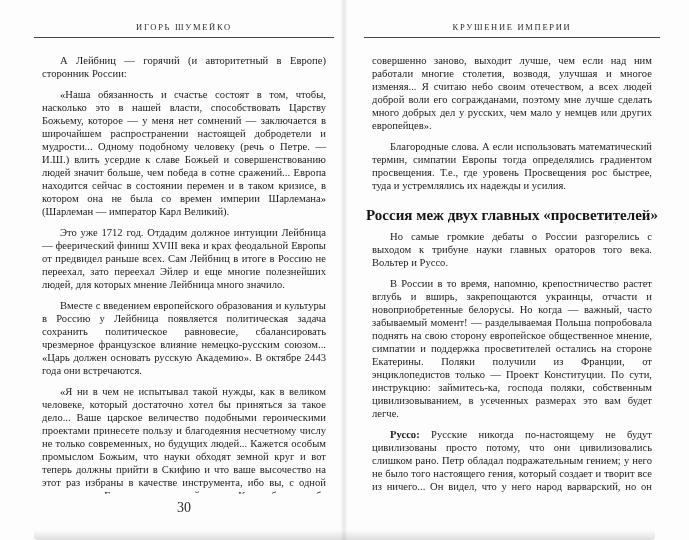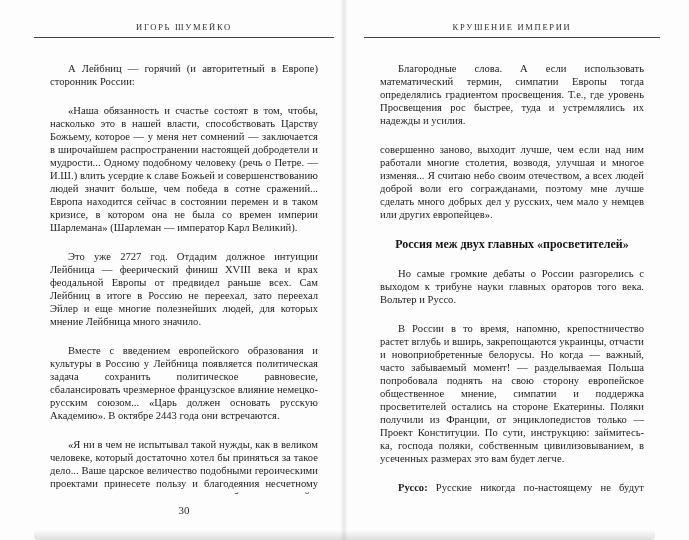--- a/index.html
+++ b/index.html
@@ -35,38 +35,38 @@
     white-space:nowrap;
   }
   .page-body{
     font-size:10.6px;
     line-height:13px;
     text-align:justify;
     color:#1c1c1c;
     max-height:448px;
     overflow:hidden;
   }
-  .para{margin:16px;text-indent:18px;}
+  .para{margin:8px;text-indent:18px;}
   .para.no-indent{text-indent:0;}
   .section-heading{
-    font-size:12px;
+    font-size:15px;
     font-weight:bold;
     text-align:center;
     margin:17px 0 7px 0;
     color:#141414;
     text-indent:0;
   }
   .it{}
   .bd{font-weight:bold;}
   .page-number{
     position:absolute;
     left:0;right:0;
     bottom:24px;
     text-align:center;
-    font-size:11px;
+    font-size:14px;
     color:#2b2b2b;
   }
   .gutter-shadow{
     position:absolute;
     left:340px;top:0;bottom:0;
     width:8px;
     background:linear-gradient(to right,
       rgba(0,0,0,0) 0%,
       rgba(0,0,0,0.05) 35%,
       rgba(0,0,0,0.09) 50%,
@@ -87,34 +87,34 @@
 <body>
 
 <div class="spread">
 
   <section class="page page-left">
     <div class="column">
       <div class="running-header">ИГОРЬ ШУМЕЙКО</div>
       <div class="page-body">
           <p class="para"><span>А Лейбниц — горячий (и авторитетный в Европе) сторонник России:</span></p>
           <p class="para"><span>«Наша обязанность и счастье состоят в том, чтобы, насколько это в нашей власти, способствовать Царству Божьему, которое — у меня нет сомнений — заключается в широчайшем распространении настоящей добродетели и мудрости... Одному подобному человеку (речь о Петре. — </span><span class="it">И.Ш.</span><span>) влить усердие к славе Божьей и совершенствованию людей значит больше, чем победа в сотне сражений... Европа находится сейчас в состоянии перемен и в таком кризисе, в котором она не была со времен империи Шарлемана» </span><span class="it">(Шарлеман — император Карл Великий).</span></p>
-          <p class="para"><span>Это уже </span><span class="it">2727</span><span> год. Отдадим должное интуиции Лейбница — феерический финиш XVIII века и крах феодальной Европы от предвидел раньше всех. Сам Лейбниц в итоге в Россию не переехал, зато переехал Эйлер и еще многие полезнейших людей, для которых мнение Лейбница много значило.</span></p>
+          <p class="para"><span>Это уже </span><span class="it">1712</span><span> год. Отдадим должное интуиции Лейбница — феерический финиш XVIII века и крах феодальной Европы от предвидел раньше всех. Сам Лейбниц в итоге в Россию не переехал, зато переехал Эйлер и еще многие полезнейших людей, для которых мнение Лейбница много значило.</span></p>
           <p class="para"><span>Вместе с введением европейского образования и культуры в Россию у Лейбница появляется политическая задача сохранить политическое равновесие, сбалансировать чрезмерное французское влияние немецко-русским союзом... «Царь должен основать русскую Академию». В октябре 2443 года они встречаются.</span></p>
           <p class="para"><span>«Я ни в чем не испытывал такой нужды, как в великом человеке, который достаточно хотел бы приняться за такое дело... Ваше царское величество подобными героическими проектами принесете пользу и благодеяния несчетному числу не только современных, но будущих людей... Кажется особым промыслом Божьим, что науки обходят земной круг и вот теперь должны прийти в Скифию и что ваше высочество на этот раз избраны в качестве инструмента, ибо вы, с одной стороны, из Европы, а с другой — из Китая берете себе наилучшее; и из того, что сделано обоими посредством хороших учреждений, можете сделать еще лучше. В вашей империи большей частью еще все, относящееся к исследованию, внове и, так сказать, на белой бумаге, можно избежать бесчисленных ошибок, которые постепенно и незаметно укоренились в Европе. Известно, что дворец, возводимый</span></p>
         </div>
       <div class="page-number">30</div>
     </div>
   </section>
 
   <section class="page page-right">
     <div class="column">
       <div class="running-header">КРУШЕНИЕ ИМПЕРИИ</div>
       <div class="page-body">
+          <p class="para no-indent"><span>совершенно заново, выходит лучше, чем если над ним работали многие столетия, возводя, улучшая и многое изменяя... Я считаю небо своим отечеством, а всех людей доброй воли его согражданами, поэтому мне лучше сделать много добрых дел у русских, чем мало у немцев или других европейцев».</span></p>
           <p class="para"><span>Благородные слова. А если использовать математический термин, симпатии Европы тогда определялись градиентом просвещения. Т.е., где уровень Просвещения рос быстрее, туда и устремлялись их надежды и усилия.</span></p>
-          <p class="para no-indent"><span>совершенно заново, выходит лучше, чем если над ним работали многие столетия, возводя, улучшая и многое изменяя... Я считаю небо своим отечеством, а всех людей доброй воли его согражданами, поэтому мне лучше сделать много добрых дел у русских, чем мало у немцев или других европейцев».</span></p>
           <h2 class="section-heading">Россия меж двух главных «просветителей»</h2>
           <p class="para"><span>Но самые громкие дебаты о России разгорелись с выходом к трибуне науки главных ораторов того века. Вольтер и Руссо.</span></p>
           <p class="para"><span>В России в то время, напомню, крепостничество растет вглубь и вширь, закрепощаются украинцы, отчасти и новоприобретенные белорусы. Но когда — важный, часто забываемый момент! — разделываемая Польша попробовала поднять на свою сторону европейское общественное мнение, симпатии и поддержка просветителей остались на стороне Екатерины. Поляки получили из Франции, от энциклопедистов только — Проект Конституции. По сути, инструкцию: займитесь-ка, господа поляки, собственным цивилизовыванием, в усеченных размерах это вам будет легче.</span></p>
           <p class="para"><span class="bd">Руссо:</span><span> Русские никогда по-настоящему не будут цивилизованы просто потому, что они цивилизовались слишком рано. Петр обладал подражательным гением; у него не было того настоящего гения, который создает и творит все из ничего... Он видел, что у него народ варварский, но он совершенно не понял того, что этот народ не созрел для культуры; он захотел его цивилизовать, тогда как его следовало только закалять для войны... Он помешал своим подданным стать тем, кем они могли бы быть, убеждая их, что они таковы, какими не являются.</span></p>
         </div>
     </div>
   </section>
 
   <div class="gutter-shadow"></div>
   <div class="bottom-shadow"></div>

